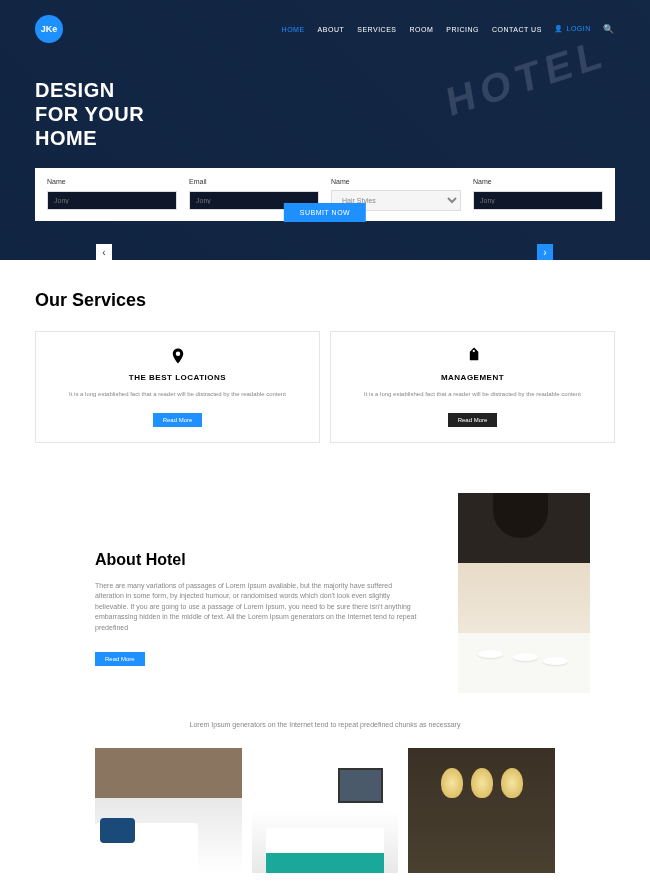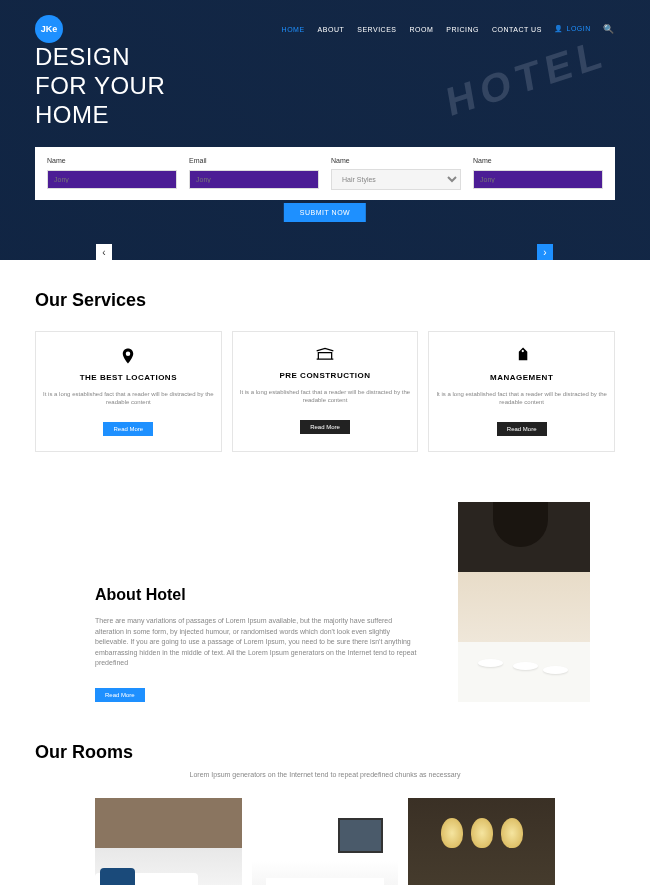--- a/index.html
+++ b/index.html
@@ -6,41 +6,41 @@
 body{width:650px;background:#fff}
 .hero{background:linear-gradient(rgba(15,35,65,0.85),rgba(15,35,65,0.85)),linear-gradient(45deg,#1a3050,#2a4060);height:260px;position:relative;padding:15px 35px 0}
 .hotel-text{position:absolute;right:40px;top:55px;color:#4a5a75;font-size:40px;font-weight:bold;letter-spacing:6px;transform:rotate(-10deg) skewY(-8deg);opacity:0.6}
 .nav{display:flex;align-items:center;gap:8px}
 .logo{width:28px;height:28px;border-radius:50%;background:#1e90ff;color:#fff;display:flex;align-items:center;justify-content:center;font-size:9px;font-weight:bold}
 .nav-items{display:flex;gap:13px;margin-left:auto;align-items:center}
 .nav-items a{color:#fff;font-size:7px;text-decoration:none;letter-spacing:0.5px}
 .nav-items a.active{color:#1e90ff}
 .nav-items a.login{color:#1e90ff}
 .search-ic{color:#fff;font-size:9px}
-.hero-title{color:#fff;font-size:24px;font-weight:normal;line-height:1.2;letter-spacing:0.5px}
+.hero-title{color:#fff;font-size:20px;font-weight:bold;line-height:1.2;margin-top:35px;letter-spacing:0.5px}
 .form-box{background:#fff;padding:10px 12px;margin-top:18px;display:flex;gap:12px}
 .form-col{flex:1}
 .form-col label{display:block;font-size:7px;color:#333;margin-bottom:4px}
-.form-col input,.form-col select{width:100%;padding:5px 6px;border:1px solid #ddd;font-size:7px;color:#888;background:#4c1d95}
+.form-col input,.form-col select{width:100%;padding:5px 6px;border:1px solid #ddd;font-size:7px;color:#888;background:#0f172a}
 .form-col select{background:#f5f5f5}
 .submit-btn{background:#1e90ff;color:#fff;border:none;padding:6px 16px;font-size:7px;position:absolute;left:50%;transform:translateX(-50%);bottom:38px;cursor:pointer;letter-spacing:0.5px}
 .arrow-l,.arrow-r{position:absolute;bottom:0;width:16px;height:16px;display:flex;align-items:center;justify-content:center;font-size:10px;cursor:pointer}
 .arrow-l{left:96px;background:#fff;color:#333}
 .arrow-r{right:97px;background:#1e90ff;color:#fff}
 .section{padding:30px 35px}
 .sec-title{text-align:left;font-size:18px;font-weight:bold;margin-bottom:20px}
 .services{display:flex;gap:10px}
 .service-card{flex:1;border:1px solid #e5e5e5;padding:15px 5px;text-align:center}
 .service-ic{font-size:18px;margin-bottom:8px;display:block}
 .service-card h3{font-size:8px;letter-spacing:0.5px;margin-bottom:8px}
 .service-card p{font-size:6px;color:#888;line-height:1.4;margin-bottom:10px}
 .btn-sm{display:inline-block;padding:4px 10px;font-size:6px;color:#fff;border:none;cursor:pointer}
 .btn-blue{background:#1e90ff}
 .btn-dark{background:#222}
-.about{display:flex;gap:36px;padding:20px 60px 30px 95px;align-items:flex-end}
+.about{display:flex;gap:36px;padding:20px 60px 30px 95px;align-items:center}
 .about-text{flex:1;padding-top:30px}
 .about-text h2{font-size:16px;margin-bottom:12px}
 .about-text p{font-size:7px;color:#888;line-height:1.5;margin-bottom:14px}
 .about-img{width:132px;height:200px;background:linear-gradient(#2a2520 0%,#2a2520 35%,#e8dcc8 35%,#f5f0e8 100%);position:relative;overflow:hidden}
 .lamp{position:absolute;top:0;left:35px;width:55px;height:45px;background:#1a1510;border-radius:0 0 28px 28px}
 .lamp::after{content:"";position:absolute;top:-15px;left:25px;width:3px;height:15px;background:#1a1510}
 .table{position:absolute;bottom:0;left:0;right:0;height:60px;background:#f8f8f5}
 .plate{position:absolute;width:25px;height:8px;background:#fff;border-radius:50%;box-shadow:0 1px 2px rgba(0,0,0,0.1)}
 .rooms-sub{text-align:center;font-size:7px;color:#888;margin-top:-12px;margin-bottom:20px}
 .rooms{display:flex;gap:10px;padding:0 60px}
@@ -111,30 +111,20 @@
           <svg width="18" height="18" viewBox="0 0 24 24" fill="#000">
             <path d="M12 2C8 2 5 5 5 9c0 5 7 13 7 13s7-8 7-13c0-4-3-7-7-7zm0 10a3 3 0 110-6 3 3 0 010 6z"></path>
           </svg>
         </span>
       <h3>THE BEST LOCATIONS</h3>
       <p>It is a long established fact that a reader will be distracted by the readable content</p>
       <button class="btn-sm btn-blue">Read More</button>
     </div>
     <div class="service-card">
       <span class="service-ic">
-          <svg width="20" height="16" viewBox="0 0 24 18" fill="none" stroke="#000" stroke-width="1.5">
-            <path d="M2 4l10-3 10 3M4 6h16v8H4zM2 14h20"></path>
-          </svg>
-        </span>
-      <h3>PRE CONSTRUCTION</h3>
-      <p>It is a long established fact that a reader will be distracted by the readable content</p>
-      <button class="btn-sm btn-dark">Read More</button>
-    </div>
-    <div class="service-card">
-      <span class="service-ic">
           <svg width="18" height="18" viewBox="0 0 24 24" fill="#000">
             <path d="M21 11l-8-8H5v8l8 8 8-8zM8 8a1.5 1.5 0 110-3 1.5 1.5 0 010 3z" transform="rotate(45 12 12)"></path>
           </svg>
         </span>
       <h3>MANAGEMENT</h3>
       <p>It is a long established fact that a reader will be distracted by the readable content</p>
       <button class="btn-sm btn-dark">Read More</button>
     </div>
   </div>
 </div>
@@ -148,21 +138,20 @@
   <div class="about-img">
     <div class="lamp"></div>
     <div class="table"></div>
     <div class="plate" style="bottom:35px;left:20px"></div>
     <div class="plate" style="bottom:32px;left:55px"></div>
     <div class="plate" style="bottom:28px;left:85px"></div>
   </div>
 </div>
 
 <div class="section" style="padding-top:10px">
-  <h2 class="sec-title">Our Rooms</h2>
   <p class="rooms-sub">Lorem Ipsum generators on the Internet tend to repeat predefined chunks as necessary</p>
   <div class="rooms">
     <div class="room-card room1">
       <div class="bed1"></div>
         <div class="pillow1"></div>
     </div>
     <div class="room-card room2">
       <div class="window2"></div>
         <div class="bed2"></div>
     </div>

